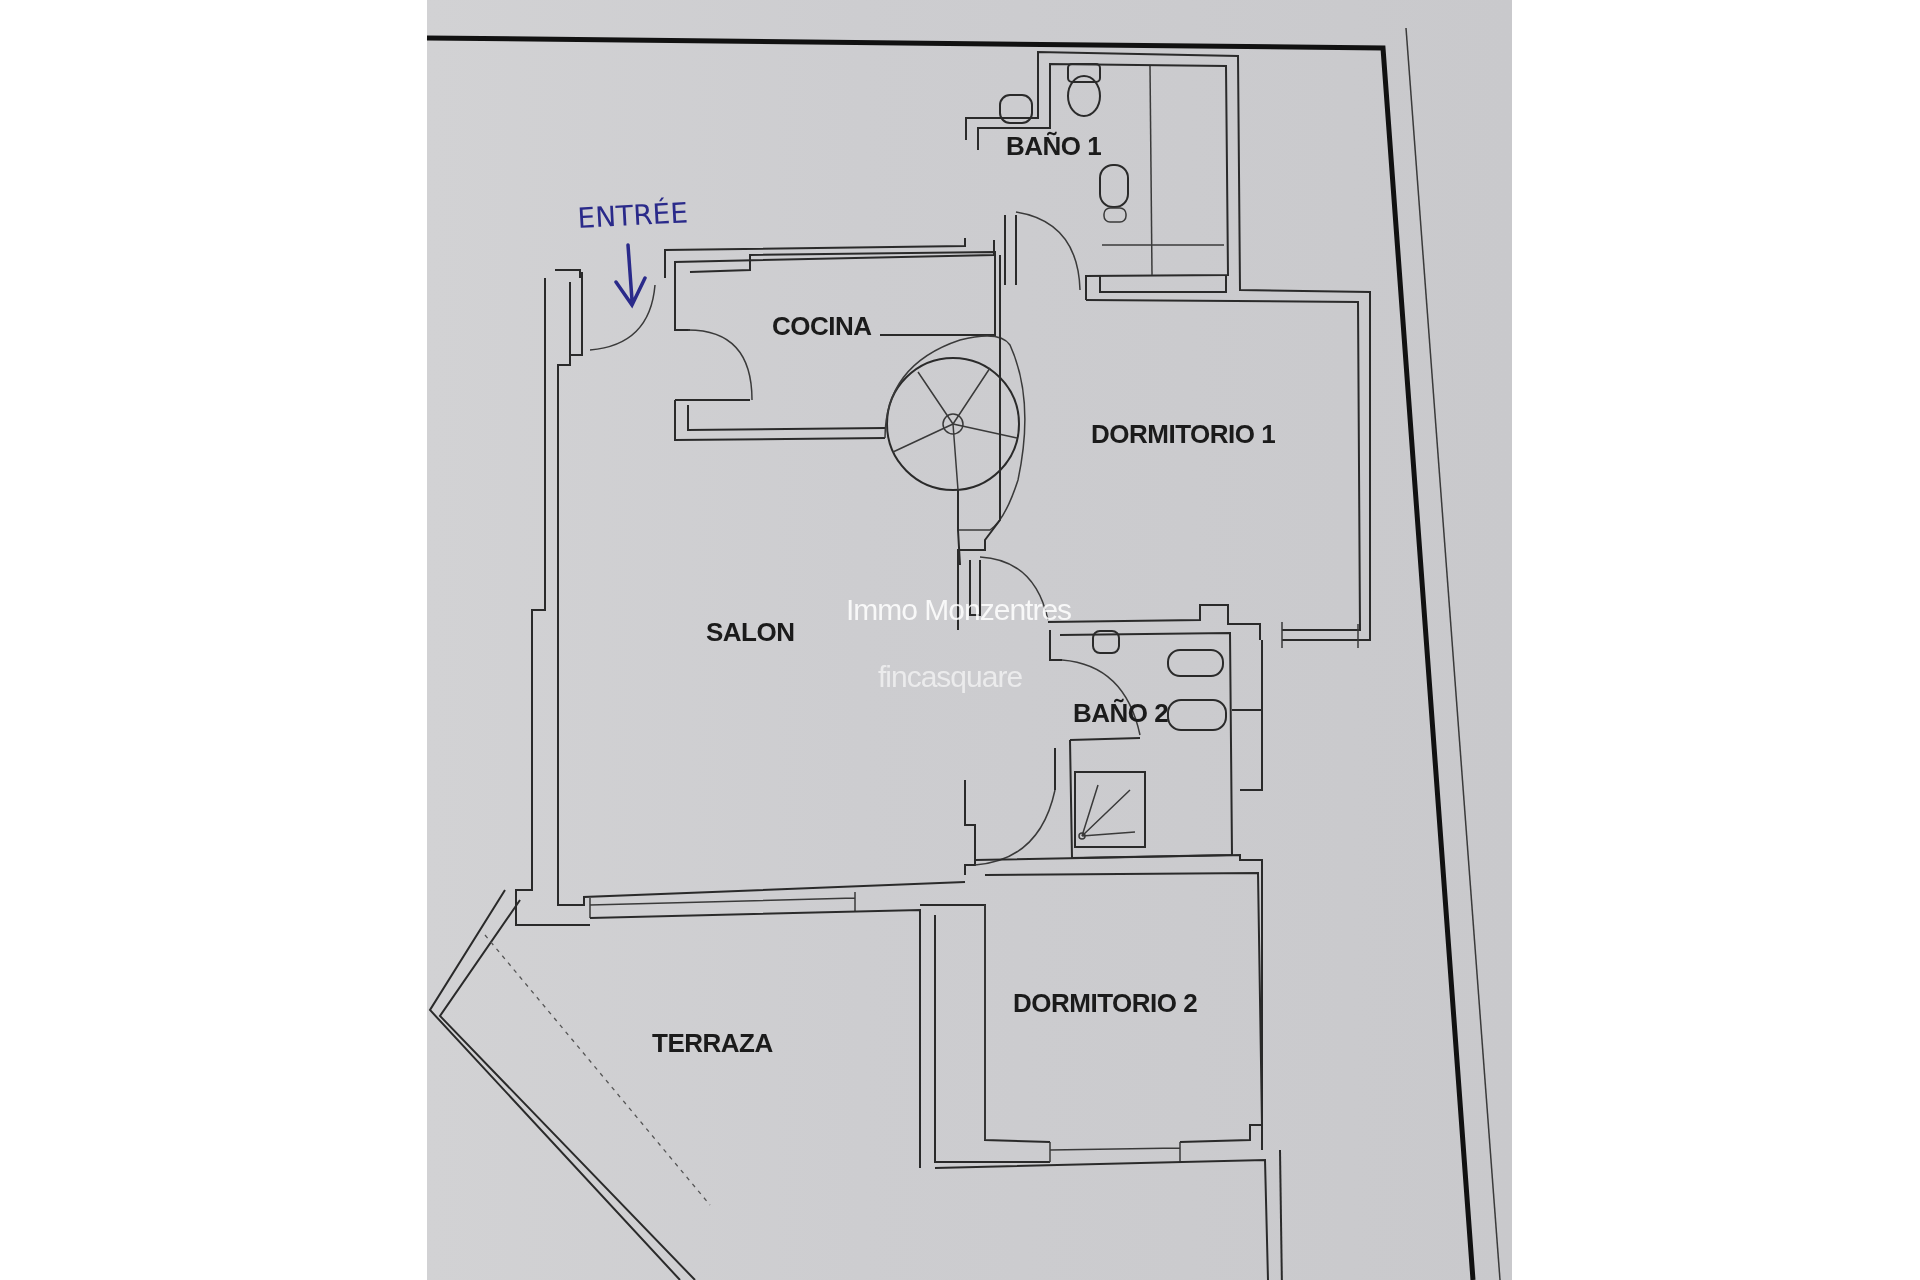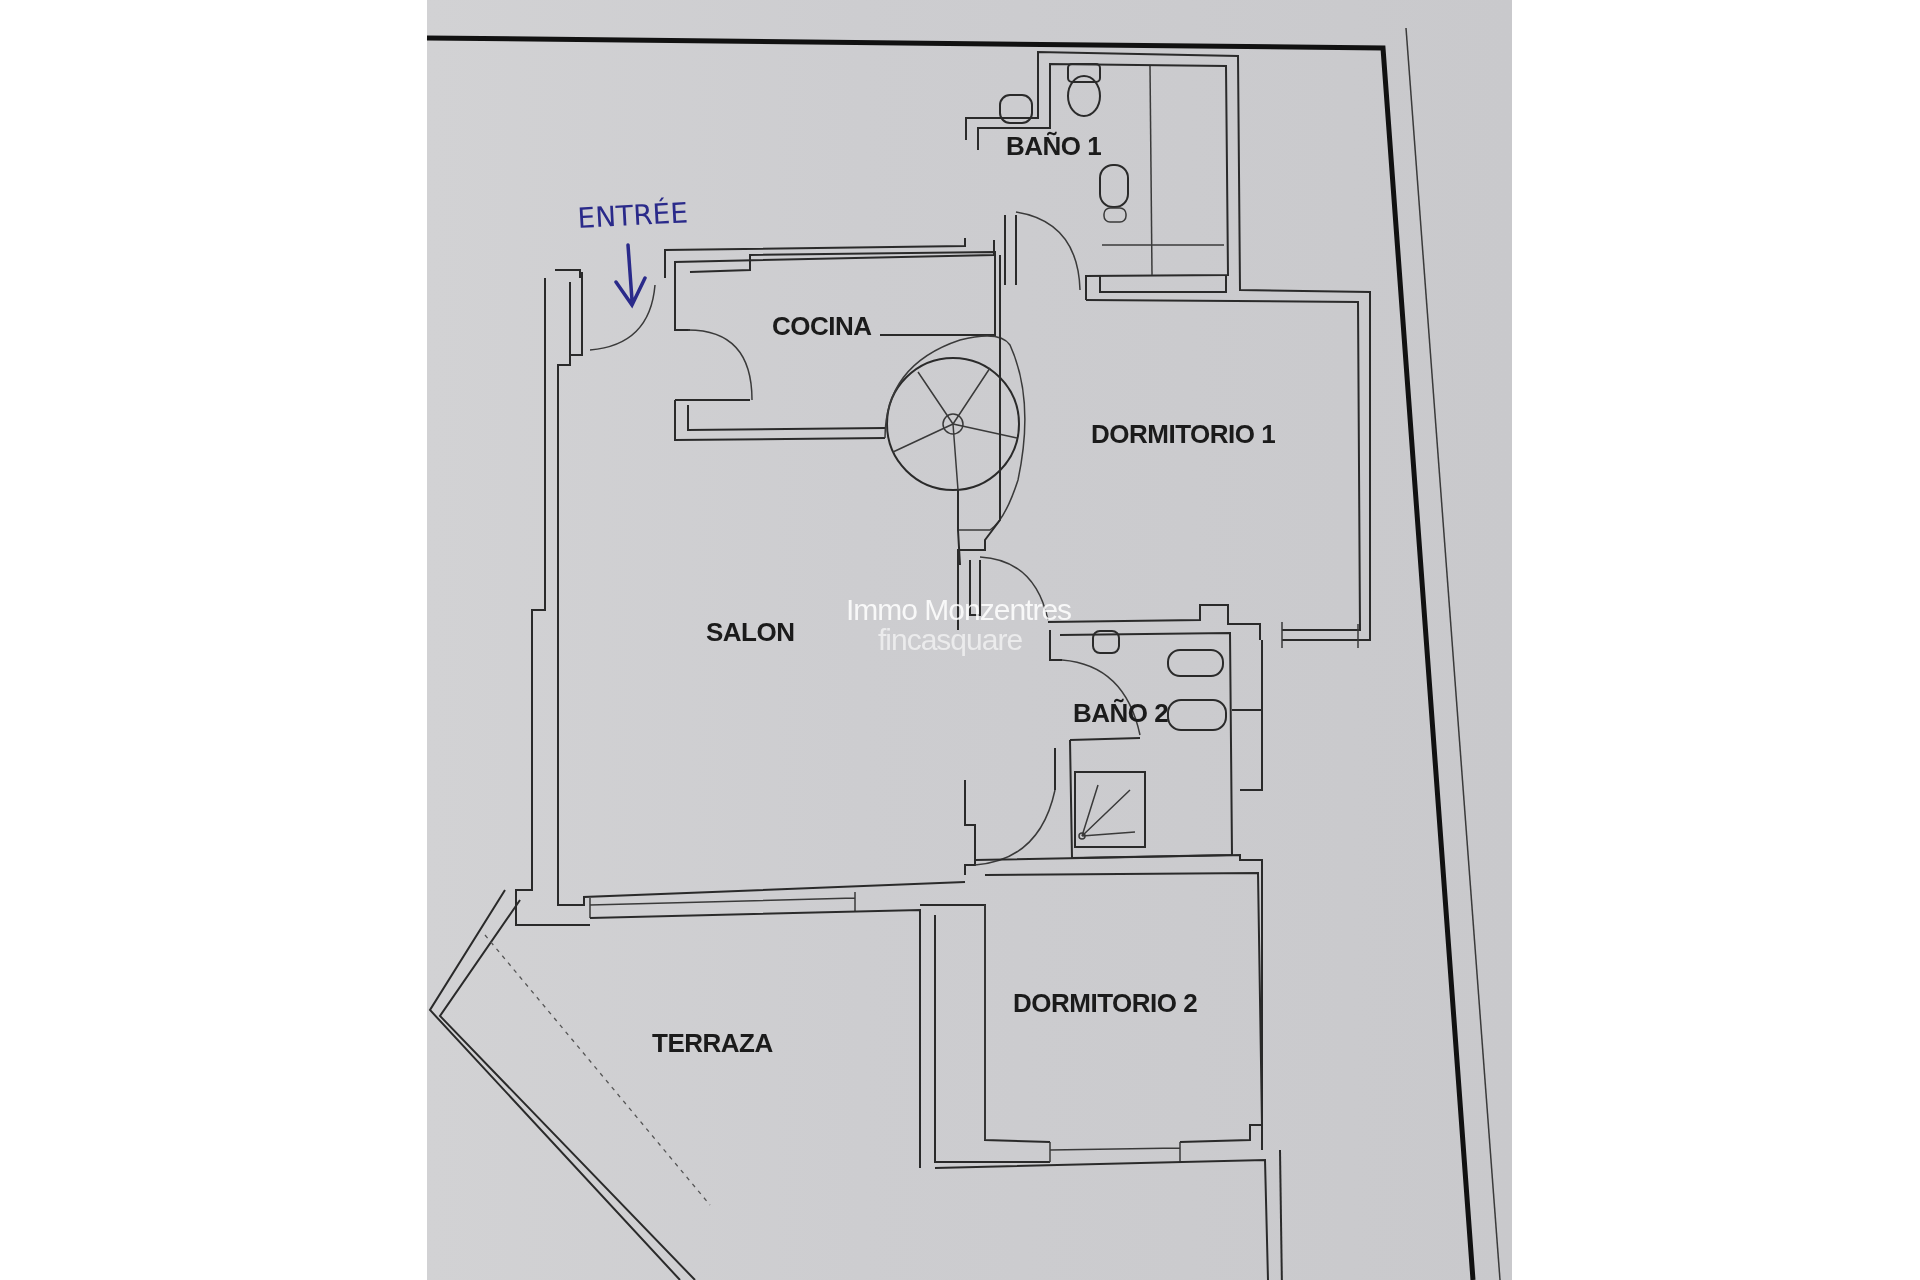--- a/index.html
+++ b/index.html
@@ -129,13 +129,13 @@
   <text class="lbl" x="652" y="1052">TERRAZA</text>
   <text class="lbl" x="1013" y="1012">DORMITORIO 2</text>
 
   <text class="hand" x="578" y="228" transform="rotate(-3 578 228)">ENTRÉE</text>
   <g>
     <path d="M628 245 L632 300 M616 282 L632 305 L645 278" stroke="#2a2a8a" stroke-width="3.5" fill="none" stroke-linecap="round"></path>
   </g>
 </svg>
 
 <div class="wm" style="left:846px; top:593px;text-align:right;">Immo Monzentres</div>
-<div class="wm" style="left:878px; top:623px; color:rgba(255,255,255,0.6);">fincasquare</div>
+<div class="wm" style="left:878px; top:660px; color:rgba(255,255,255,0.6);">fincasquare</div>
 
 </body></html>

